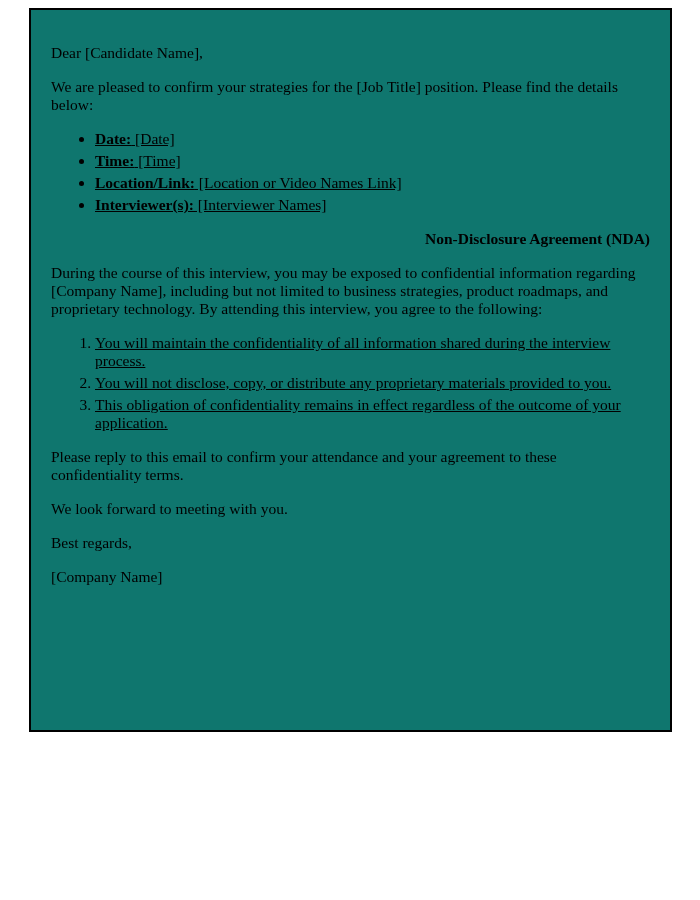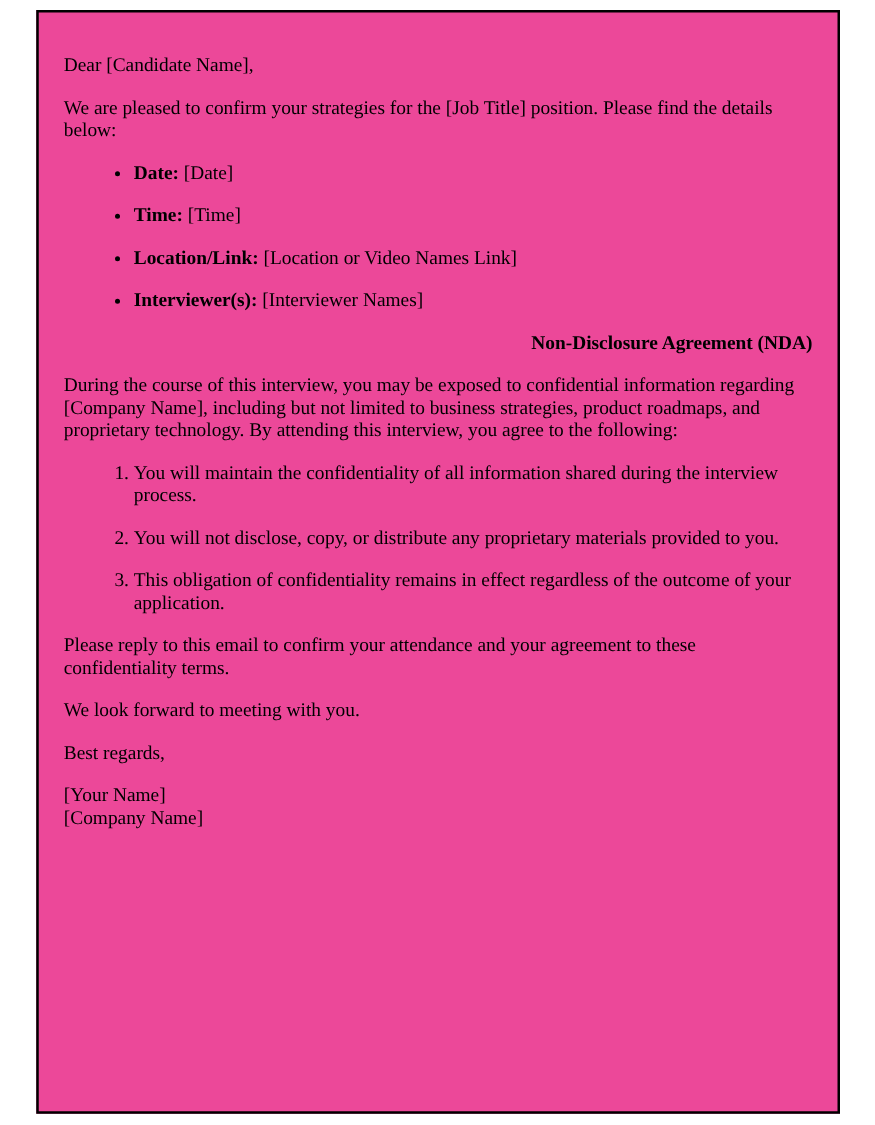--- a/index.html
+++ b/index.html
@@ -12,42 +12,43 @@
     height: 900px;
     position: relative;
     font-family: "Liberation Serif", serif;
     color: #000000;
   }
   .page {
     position: absolute;
     left: 29px;
     top: 8px;
     width: 643px;
-    height: 883px;
+    height: 724px;
     border: 2px solid #000000;
     box-sizing: border-box;
     padding: 34px 20px 20px 20px;
-    background: #ec4899;
+    background: #0f766e;
     font-size: 15.5px;
     line-height: 18px;
   }
   p {
     margin: 0 0 16px 0;
   }
   ul.details-list {
     margin: 0 0 16px 0;
     padding-left: 40px;
     list-style-type: disc;
   }
   ol.terms-list {
     margin: 0 0 16px 0;
     padding-left: 40px;
   }
   li {
-    margin: 16px;
+    margin: 4px;
+    text-decoration: underline;
   }
   .nda-heading {
     font-weight: bold;
     margin: 0 0 16px 0;
     font-size: 15.5px;
     text-align: right;
   }
   .detail-label {
     font-weight: bold;
   }
@@ -81,17 +82,16 @@
     <li>This obligation of confidentiality remains in effect regardless of the outcome of your application.</li>
   </ol>
 
   <p>Please reply to this email to confirm your attendance and your agreement to these confidentiality terms.</p>
 
   <p>We look forward to meeting with you.</p>
 
   <p>Best regards,</p>
 
   <div class="signature-block">
-    <div>[Your Name]</div>
     <div>[Company Name]</div>
   </div>
 
 </div>
 
 </body></html>

